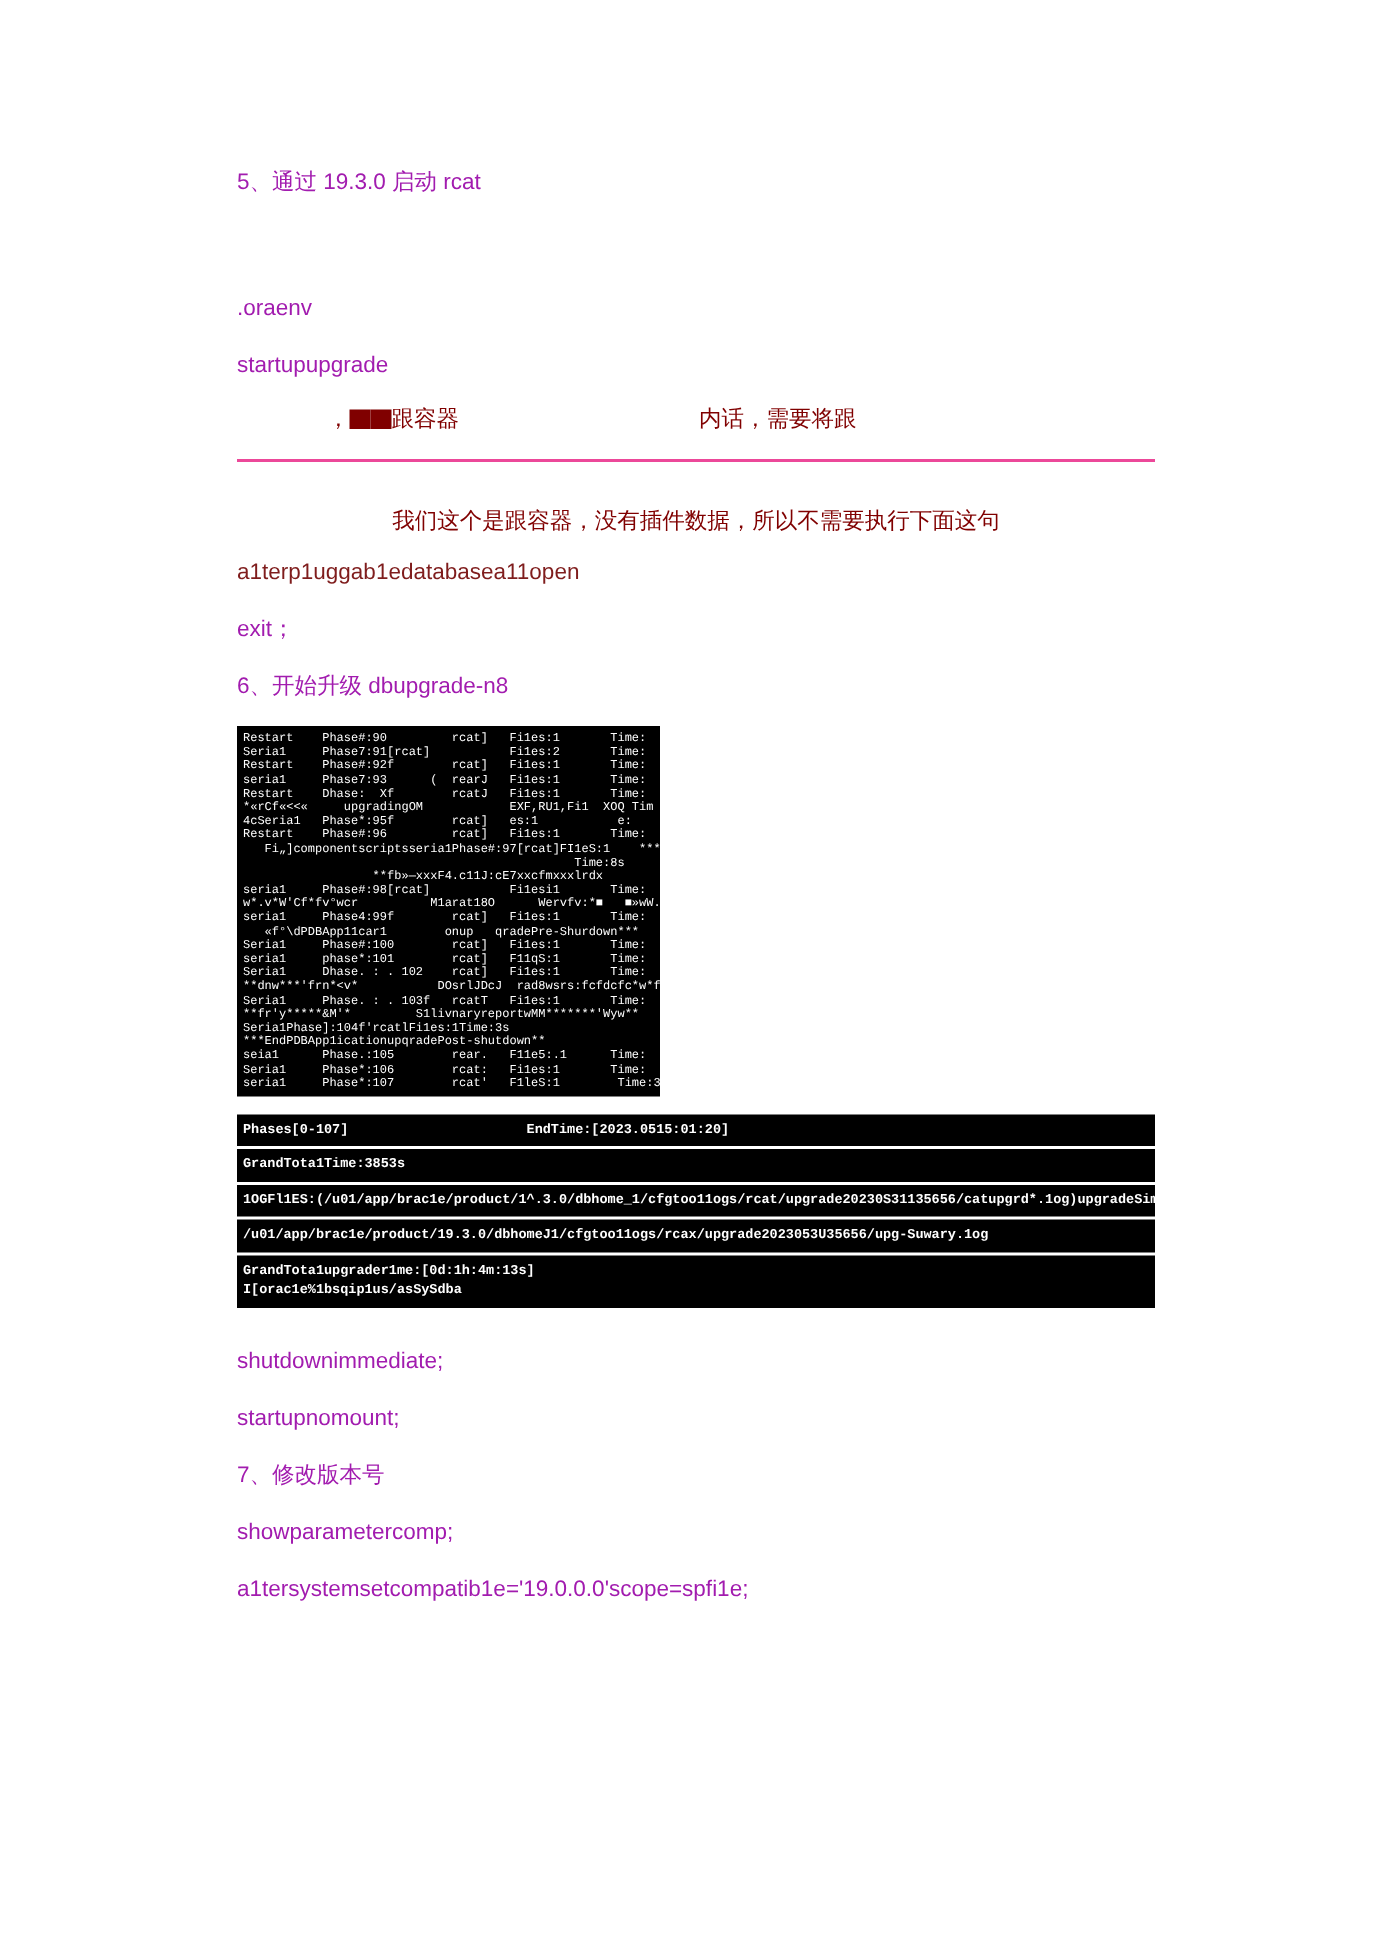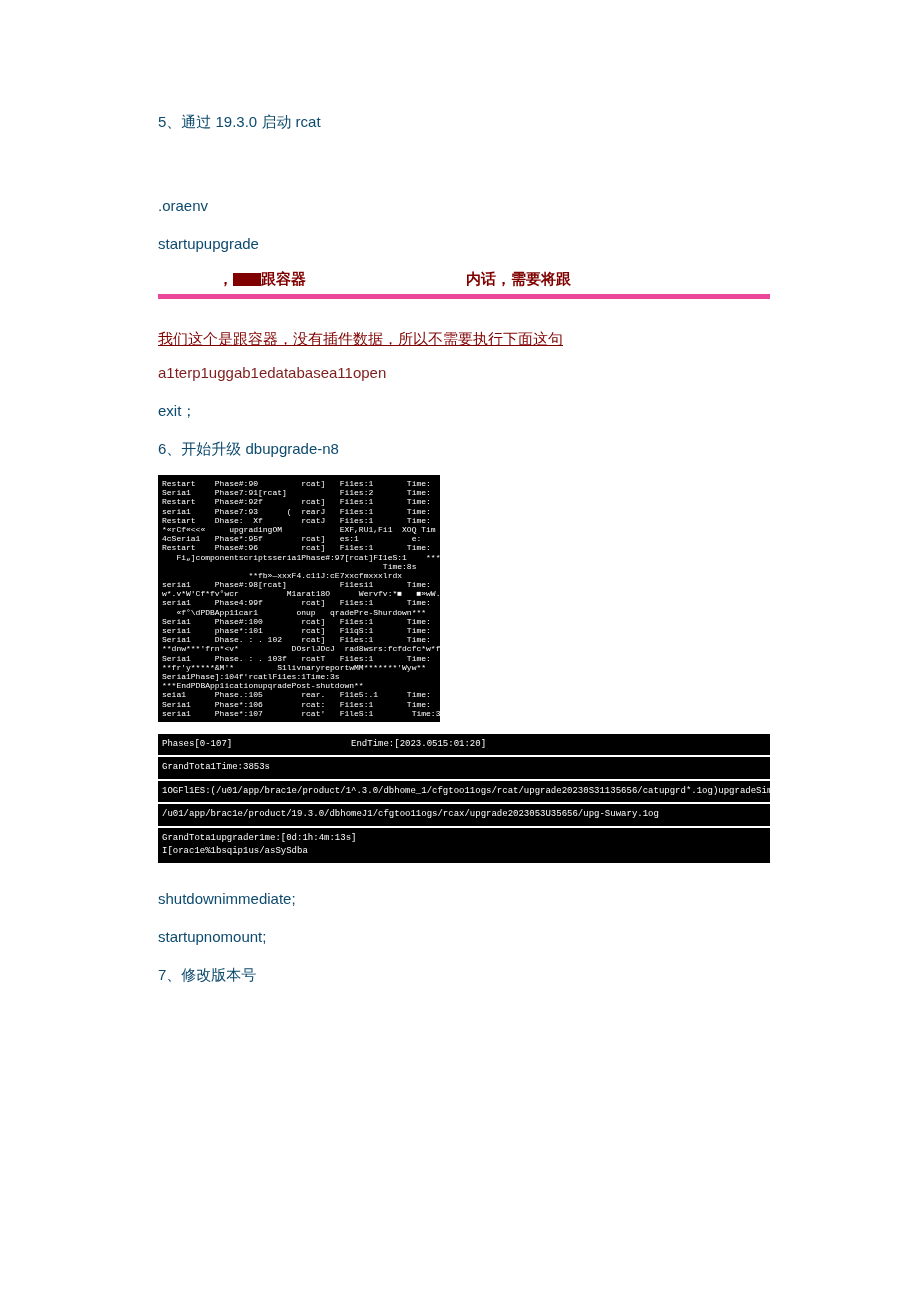--- a/index.html
+++ b/index.html
@@ -8,48 +8,47 @@
     padding: 0;
     font-family: "Microsoft YaHei", "SimSun", Arial, sans-serif;
     background: #fff;
     width: 920px;
   }
   .page {
     padding: 110px 150px 80px 158px;
   }
   .line {
     font-size: 15px;
-    color: #0c4a6e;
+    color: #a21caf;
     margin: 0 0 14px 0;
     line-height: 1.6;
   }
   .gap-top { margin-top: 60px; }
   .red-emph {
     color: #800000;
     font-size: 15px;
-    border-bottom: 5px solid #ec4899;
-    padding-bottom: 5px;
+    border-bottom: 2px solid #ec4899;
+    padding-bottom: 17px;
     margin-bottom: 10px;
-    font-weight: bold;
   }
   .red-emph .block {
     display: inline-block;
     width: 14px; height: 13px;
     background: #800000;
     margin-right: 0px;
     vertical-align: -2px;
   }
   .red-emph .spacer { display:inline-block; width:160px; }
   .red-underline {
     color: #800000;
-    text-decoration: underline;
     text-decoration-color: #800000;
     font-size: 15px;
     margin-top: 28px;
     margin-bottom: 10px;
+    text-align: center;
   }
 
   .term {
     background: #000;
     color: #fff;
     font-family: "Courier New", monospace;
     font-size: 8px;
     line-height: 1.15;
     white-space: pre;
     padding: 4px 4px;
@@ -60,20 +59,21 @@
   .term-wide {
     background: #000;
     color: #fff;
     font-family: "Courier New", monospace;
     font-size: 9px;
     line-height: 1.5;
     white-space: pre;
     padding: 4px 4px;
     margin: 0 0 2px 0;
     width: 100%;
+    font-weight: bold;
   }
 </style>
 </head>
 <body>
 
 <div class="page">
 
   <div class="line">5、通过 19.3.0 启动 rcat</div>
 
   <div class="line gap-top">.oraenv</div>
@@ -123,14 +123,16 @@
   <div class="term-wide">GrandTota1Time:3853s</div>
   <div class="term-wide">1OGFl1ES:(/u01/app/brac1e/product/1^.3.0/dbhome_1/cfgtoo11ogs/rcat/upgrade20230S31135656/catupgrd*.1og)upgradeSimnaryReport1ocatedin:</div>
   <div class="term-wide">/u01/app/brac1e/product/19.3.0/dbhomeJ1/cfgtoo11ogs/rcax/upgrade2023053U35656/upg-Suwary.1og</div>
   <div class="term-wide">GrandTota1upgrader1me:[0d:1h:4m:13s]
 I[orac1e%1bsqip1us/asSySdba</div>
 
   <div class="line" style="margin-top:24px">shutdownimmediate;</div>
   <div class="line">startupnomount;</div>
 
   <div class="line">7、修改版本号</div>
+  <div class="line">showparametercomp;</div>
+  <div class="line">a1tersystemsetcompatib1e='19.0.0.0'scope=spfi1e;</div>
 
 </div>
 
 </body></html>

